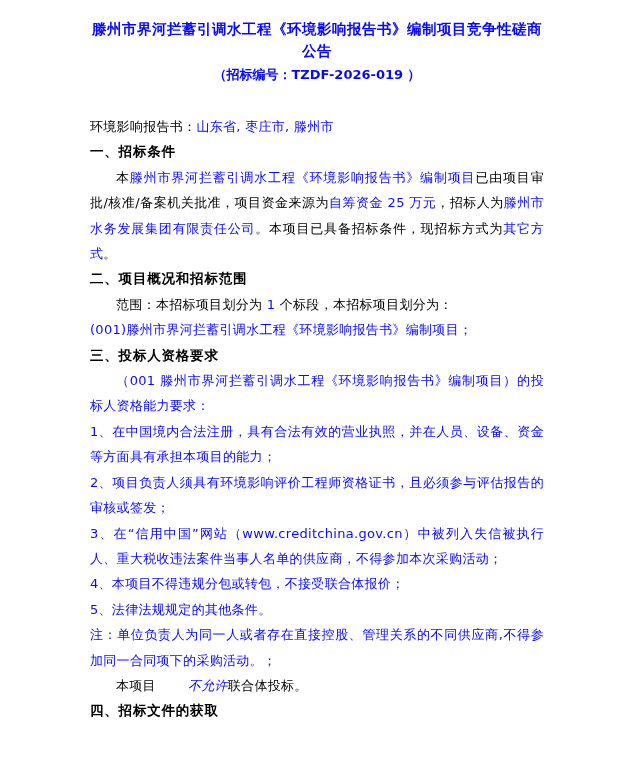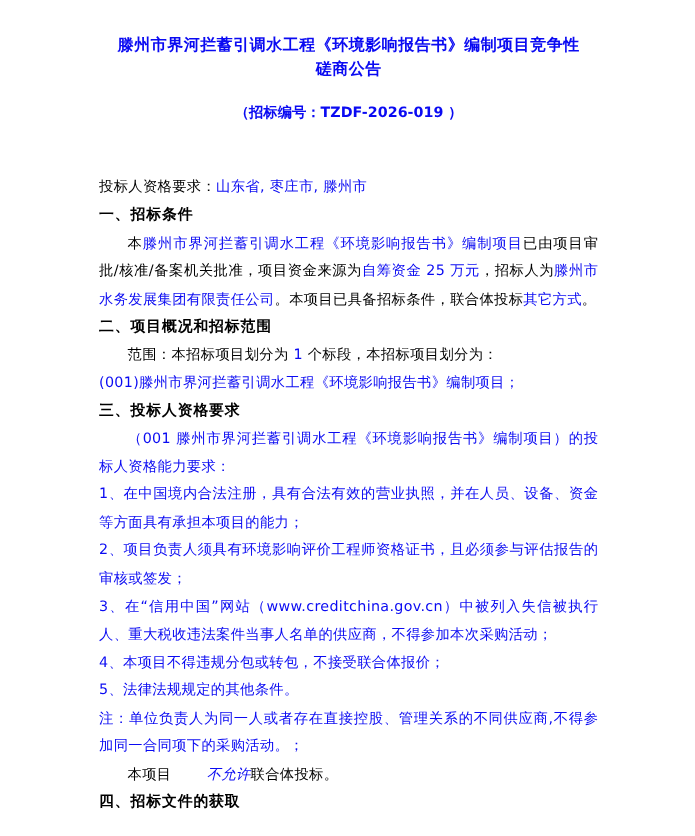--- a/index.html
+++ b/index.html
@@ -5,27 +5,27 @@
   html, body { margin: 0; padding: 0; }
   body {
     width: 632px; height: 760px;
     background: #ffffff;
     font-family: "DejaVu Sans", "Liberation Sans", sans-serif;
     color: var(--text-black, #000);
     overflow: hidden;
   }
   .page { padding: 18px 88px 0 90px; }
   .title {
-    margin: 12px; text-align: center;
+    margin: 0; text-align: center;
     font-size: 14.5px; font-weight: bold;
     color: var(--link-blue, #0000ee);
     line-height: 22px; letter-spacing: 0.5px;
   }
   .subtitle {
-    margin: 16px; text-align: center;
+    margin: 0; text-align: center;
     font-size: 13px; font-weight: bold;
     color: var(--link-blue, #0000ee);
     line-height: 26px;
   }
   .top-spacer { height: 26px; }
   .ln { margin: 0; font-size: 13px; line-height: 25.4px; letter-spacing: 0.3px; }
   .ln span { white-space: pre-wrap; }
   h2.ln { font-size: 13.5px; font-weight: bold; color: var(--text-black, #000); letter-spacing: 0.8px; }
   .ind { text-indent: 26px; }
   .just { text-align: justify; }
@@ -34,24 +34,24 @@
 </style>
 </head>
 <body>
 
 <div class="page">
 
   <h1 class="title">滕州市界河拦蓄引调水工程《环境影响报告书》编制项目竞争性磋商公告</h1>
   <div class="subtitle">（招标编号：TZDF-2026-019 ）</div>
   <div class="top-spacer"></div>
 
-  <p class="ln"><span>投标人资格要求：</span><span class="blue">山东省, 枣庄市, 滕州市</span></p>
+  <p class="ln"><span>环境影响报告书：</span><span class="blue">山东省, 枣庄市, 滕州市</span></p>
 
   <h2 class="ln">一、招标条件</h2>
-  <p class="ln ind just"><span>本</span><span class="blue">滕州市界河拦蓄引调水工程《环境影响报告书》编制项目</span><span>已由项目审批/核准/备案机关批准，项目资金来源为</span><span class="blue">自筹资金 25 万元</span><span>，招标人为</span><span class="blue">滕州市水务发展集团有限责任公司</span><span>。本项目已具备招标条件，联合体投标</span><span class="blue">其它方式</span><span>。</span></p>
+  <p class="ln ind just"><span>本</span><span class="blue">滕州市界河拦蓄引调水工程《环境影响报告书》编制项目</span><span>已由项目审批/核准/备案机关批准，项目资金来源为</span><span class="blue">自筹资金 25 万元</span><span>，招标人为</span><span class="blue">滕州市水务发展集团有限责任公司</span><span>。本项目已具备招标条件，现招标方式为</span><span class="blue">其它方式</span><span>。</span></p>
 
   <h2 class="ln">二、项目概况和招标范围</h2>
   <p class="ln ind just"><span>范围：本招标项目划分为 </span><span class="blue">1</span><span> 个标段，本招标项目划分为：</span></p>
   <p class="ln just blue">(001)滕州市界河拦蓄引调水工程《环境影响报告书》编制项目；</p>
 
   <h2 class="ln">三、投标人资格要求</h2>
   <p class="ln ind just blue">（001 滕州市界河拦蓄引调水工程《环境影响报告书》编制项目）的投标人资格能力要求：</p>
   <p class="ln just blue">1、在中国境内合法注册，具有合法有效的营业执照，并在人员、设备、资金等方面具有承担本项目的能力；</p>
   <p class="ln just blue">2、项目负责人须具有环境影响评价工程师资格证书，且必须参与评估报告的审核或签发；</p>
   <p class="ln just blue">3、在“信用中国”网站（www.creditchina.gov.cn）中被列入失信被执行人、重大税收违法案件当事人名单的供应商，不得参加本次采购活动；</p>

